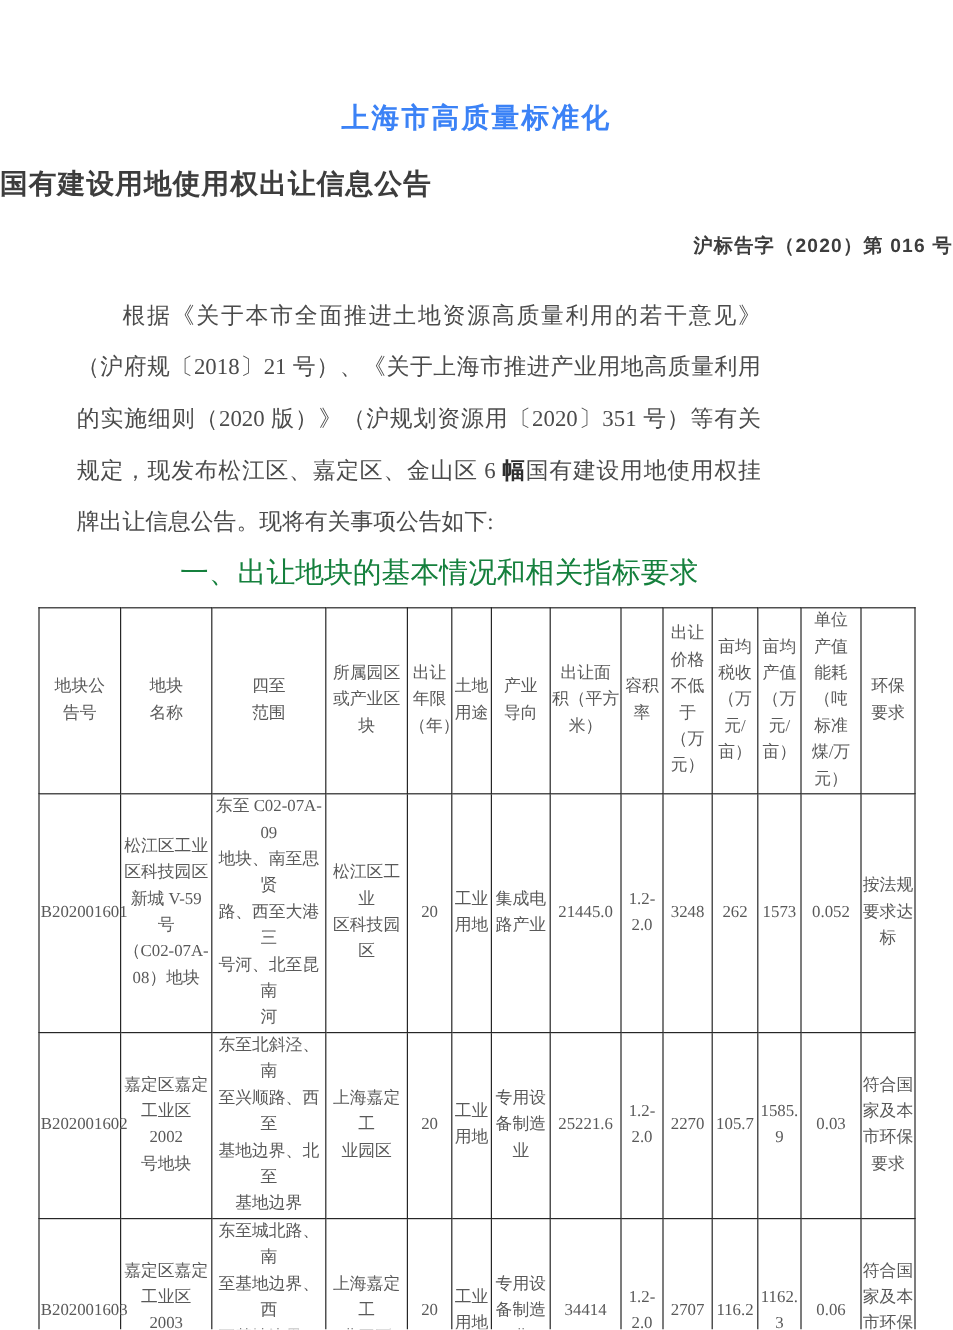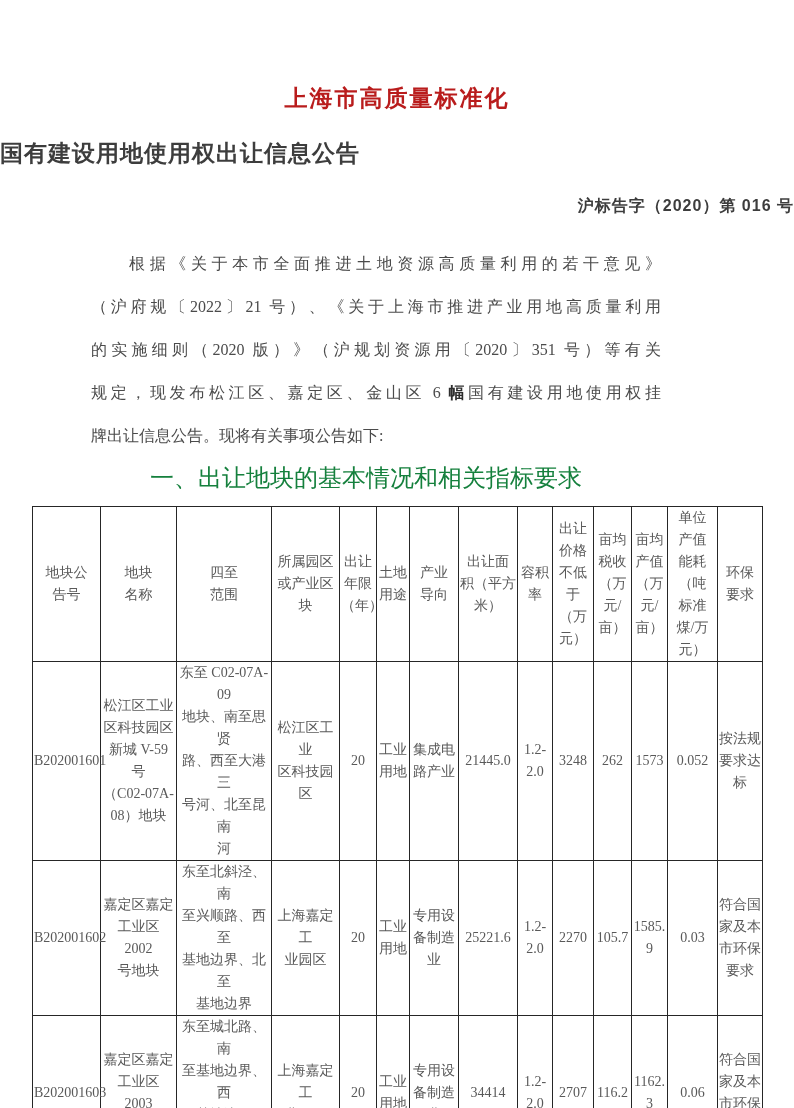--- a/index.html
+++ b/index.html
@@ -15,21 +15,21 @@
     color: #4b4b4b;
   }
   .doc-title1 {
     margin-top: 84px;
     text-align: center;
     font-family: "Liberation Sans", "DejaVu Sans", sans-serif;
     font-weight: bold;
     font-size: 23px;
     line-height: 28px;
     letter-spacing: 2px;
-    color: #b91c1c;
+    color: #3b82f6;
   }
   .doc-title2 {
     margin-top: 27px;
     text-align: left;
     font-family: "Liberation Sans", "DejaVu Sans", sans-serif;
     font-weight: bold;
     font-size: 23px;
     line-height: 28px;
     letter-spacing: 1px;
     color: #3d3d3d;
@@ -38,23 +38,23 @@
     margin-top: 28px;
     text-align: right;
     font-family: "Liberation Sans", "DejaVu Sans", sans-serif;
     font-weight: bold;
     font-size: 16px;
     line-height: 22px;
     letter-spacing: 1px;
     color: #3d3d3d;
   }
   .intro {
-    margin: 25px 112px 0 91px;
+    margin: 25px 112px 0 64px;
     width: 570px;
-    font-size: 16px;
+    font-size: 19px;
     line-height: 43px;
     color: #4b4b4b;
   }
   .intro .line {
     text-align: justify;
     text-align-last: justify;
   }
   .intro .line.first { text-indent: 38px; }
   .intro .line.last {
     text-align: center;
@@ -98,21 +98,21 @@
 <body>
 
 <div class="page">
 
   <div class="doc-title1">上海市高质量标准化</div>
   <div class="doc-title2">国有建设用地使用权出让信息公告</div>
   <div class="doc-number">沪标告字（2020）第 016 号</div>
 
   <div class="intro">
     <div class="line first">根据《关于本市全面推进土地资源高质量利用的若干意见》</div>
-    <div class="line">（沪府规〔2022〕21 号）、《关于上海市推进产业用地高质量利用</div>
+    <div class="line">（沪府规〔2018〕21 号）、《关于上海市推进产业用地高质量利用</div>
     <div class="line">的实施细则（2020 版）》（沪规划资源用〔2020〕351 号）等有关</div>
     <div class="line"><span>规定，现发布松江区、嘉定区、金山区 6 </span><b>幅</b><span>国有建设用地使用权挂</span></div>
     <div class="line last">牌出让信息公告。现将有关事项公告如下:</div>
   </div>
 
   <div class="section-heading">一、出让地块的基本情况和相关指标要求</div>
 
   <table class="land-table">
     <colgroup>
       <col style="width:68px">

